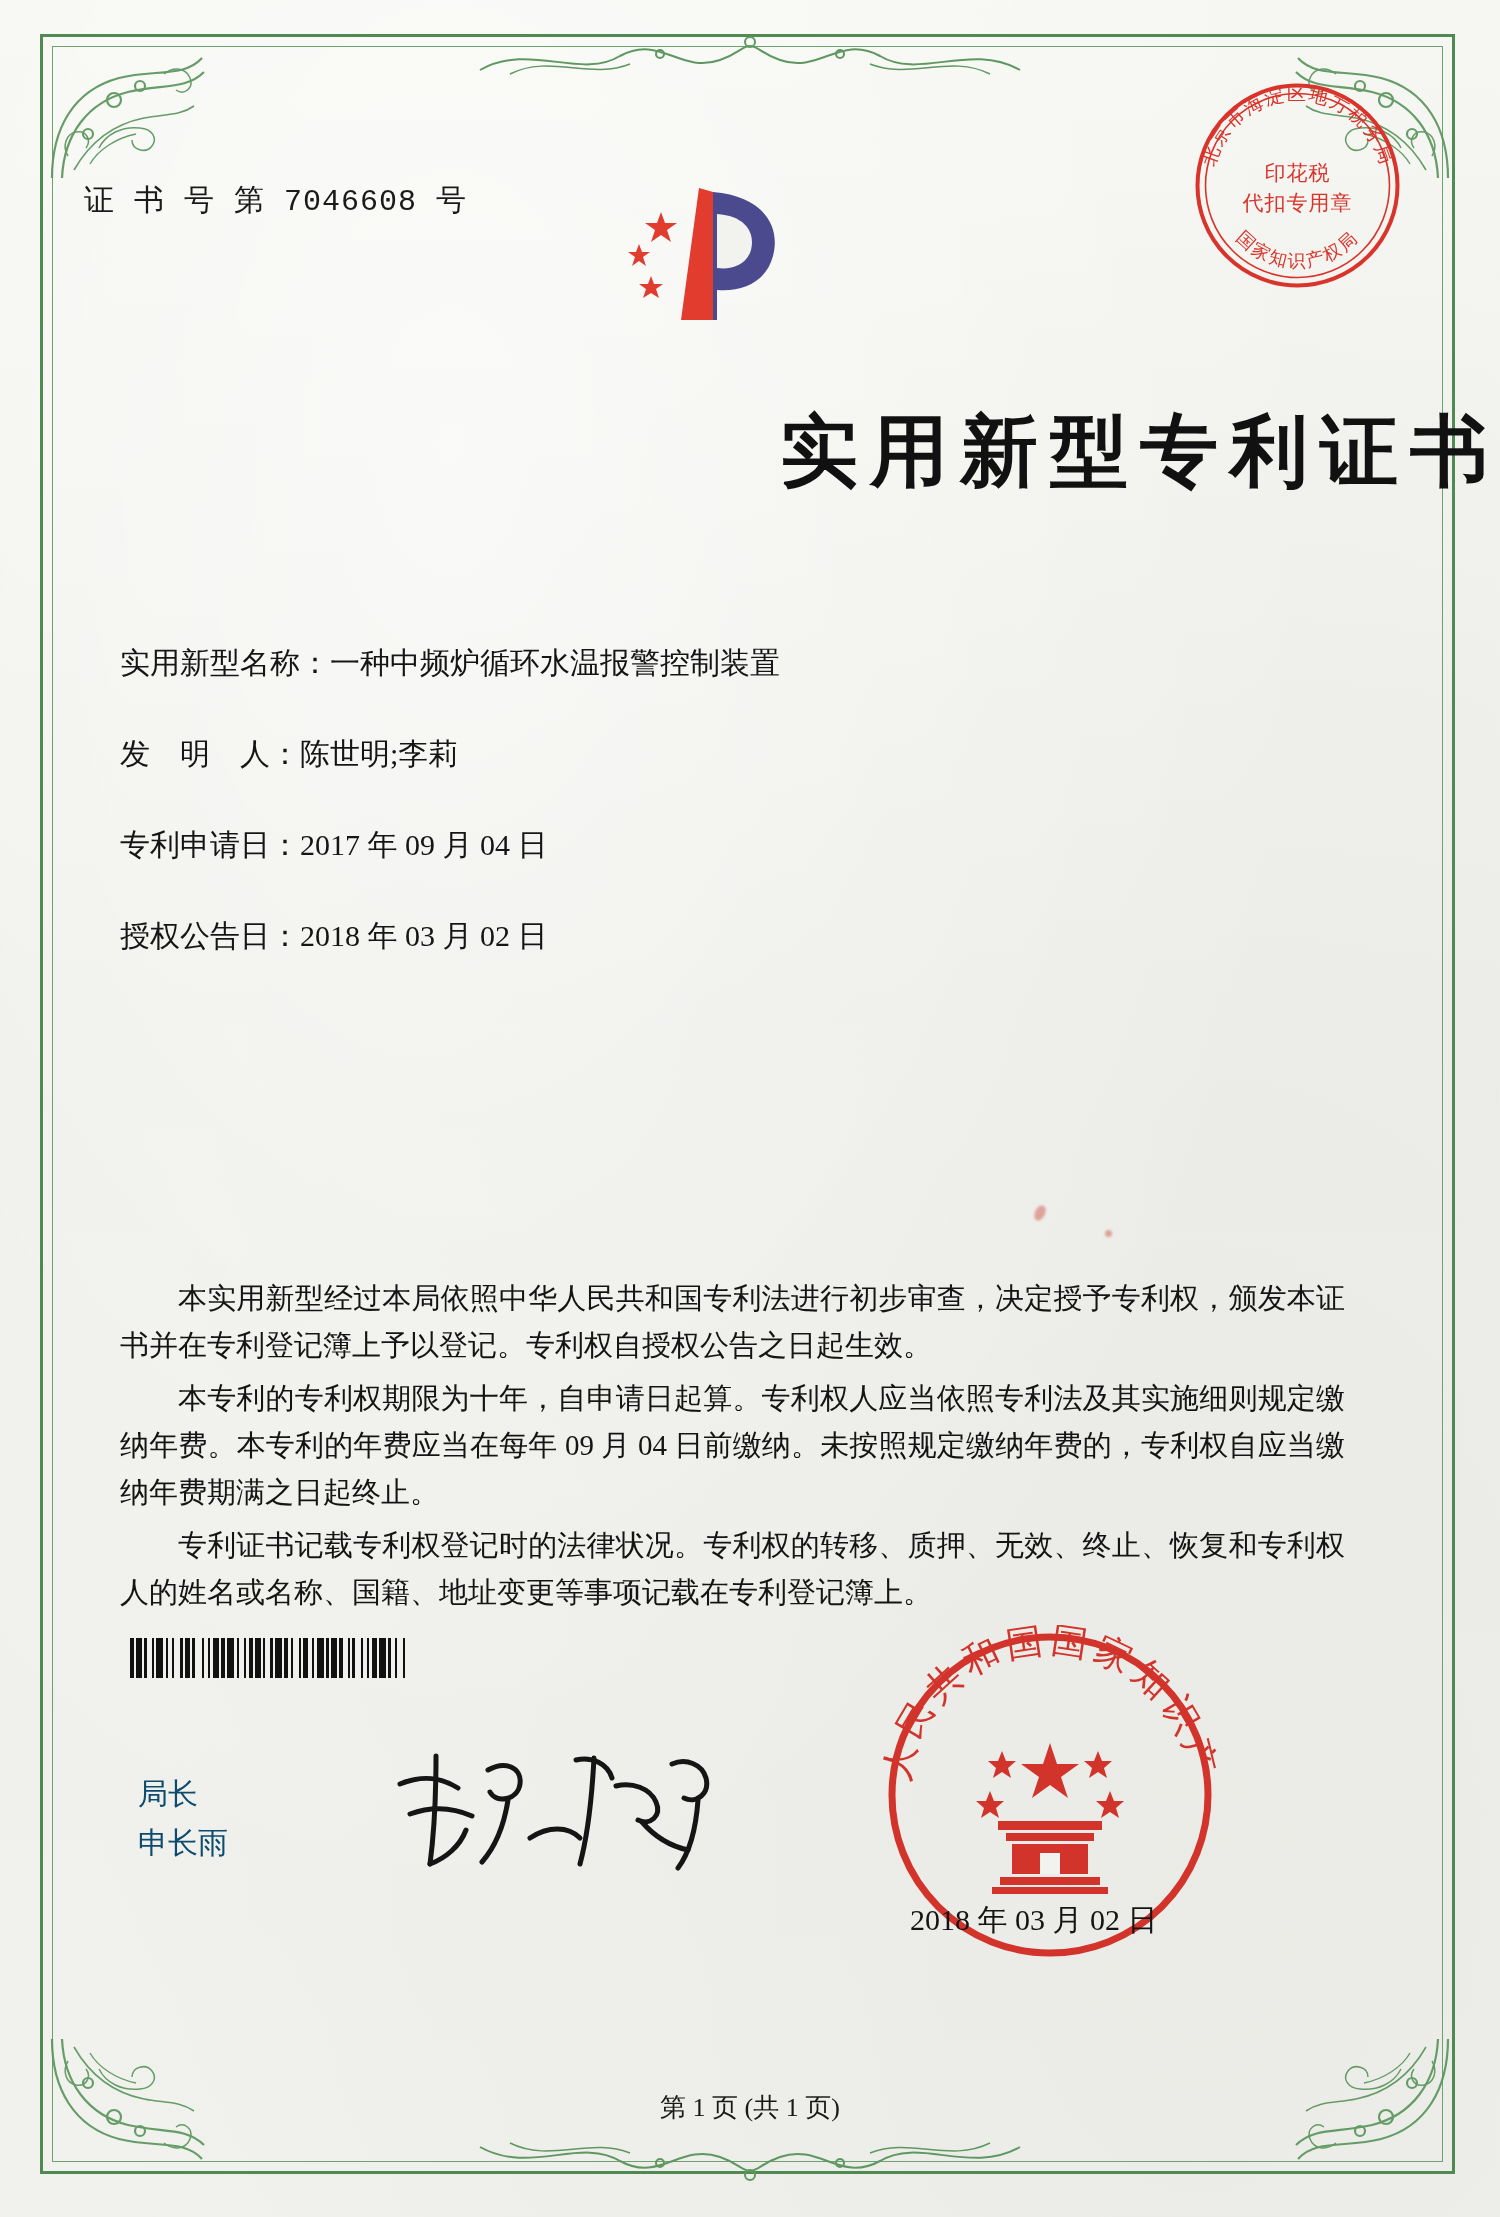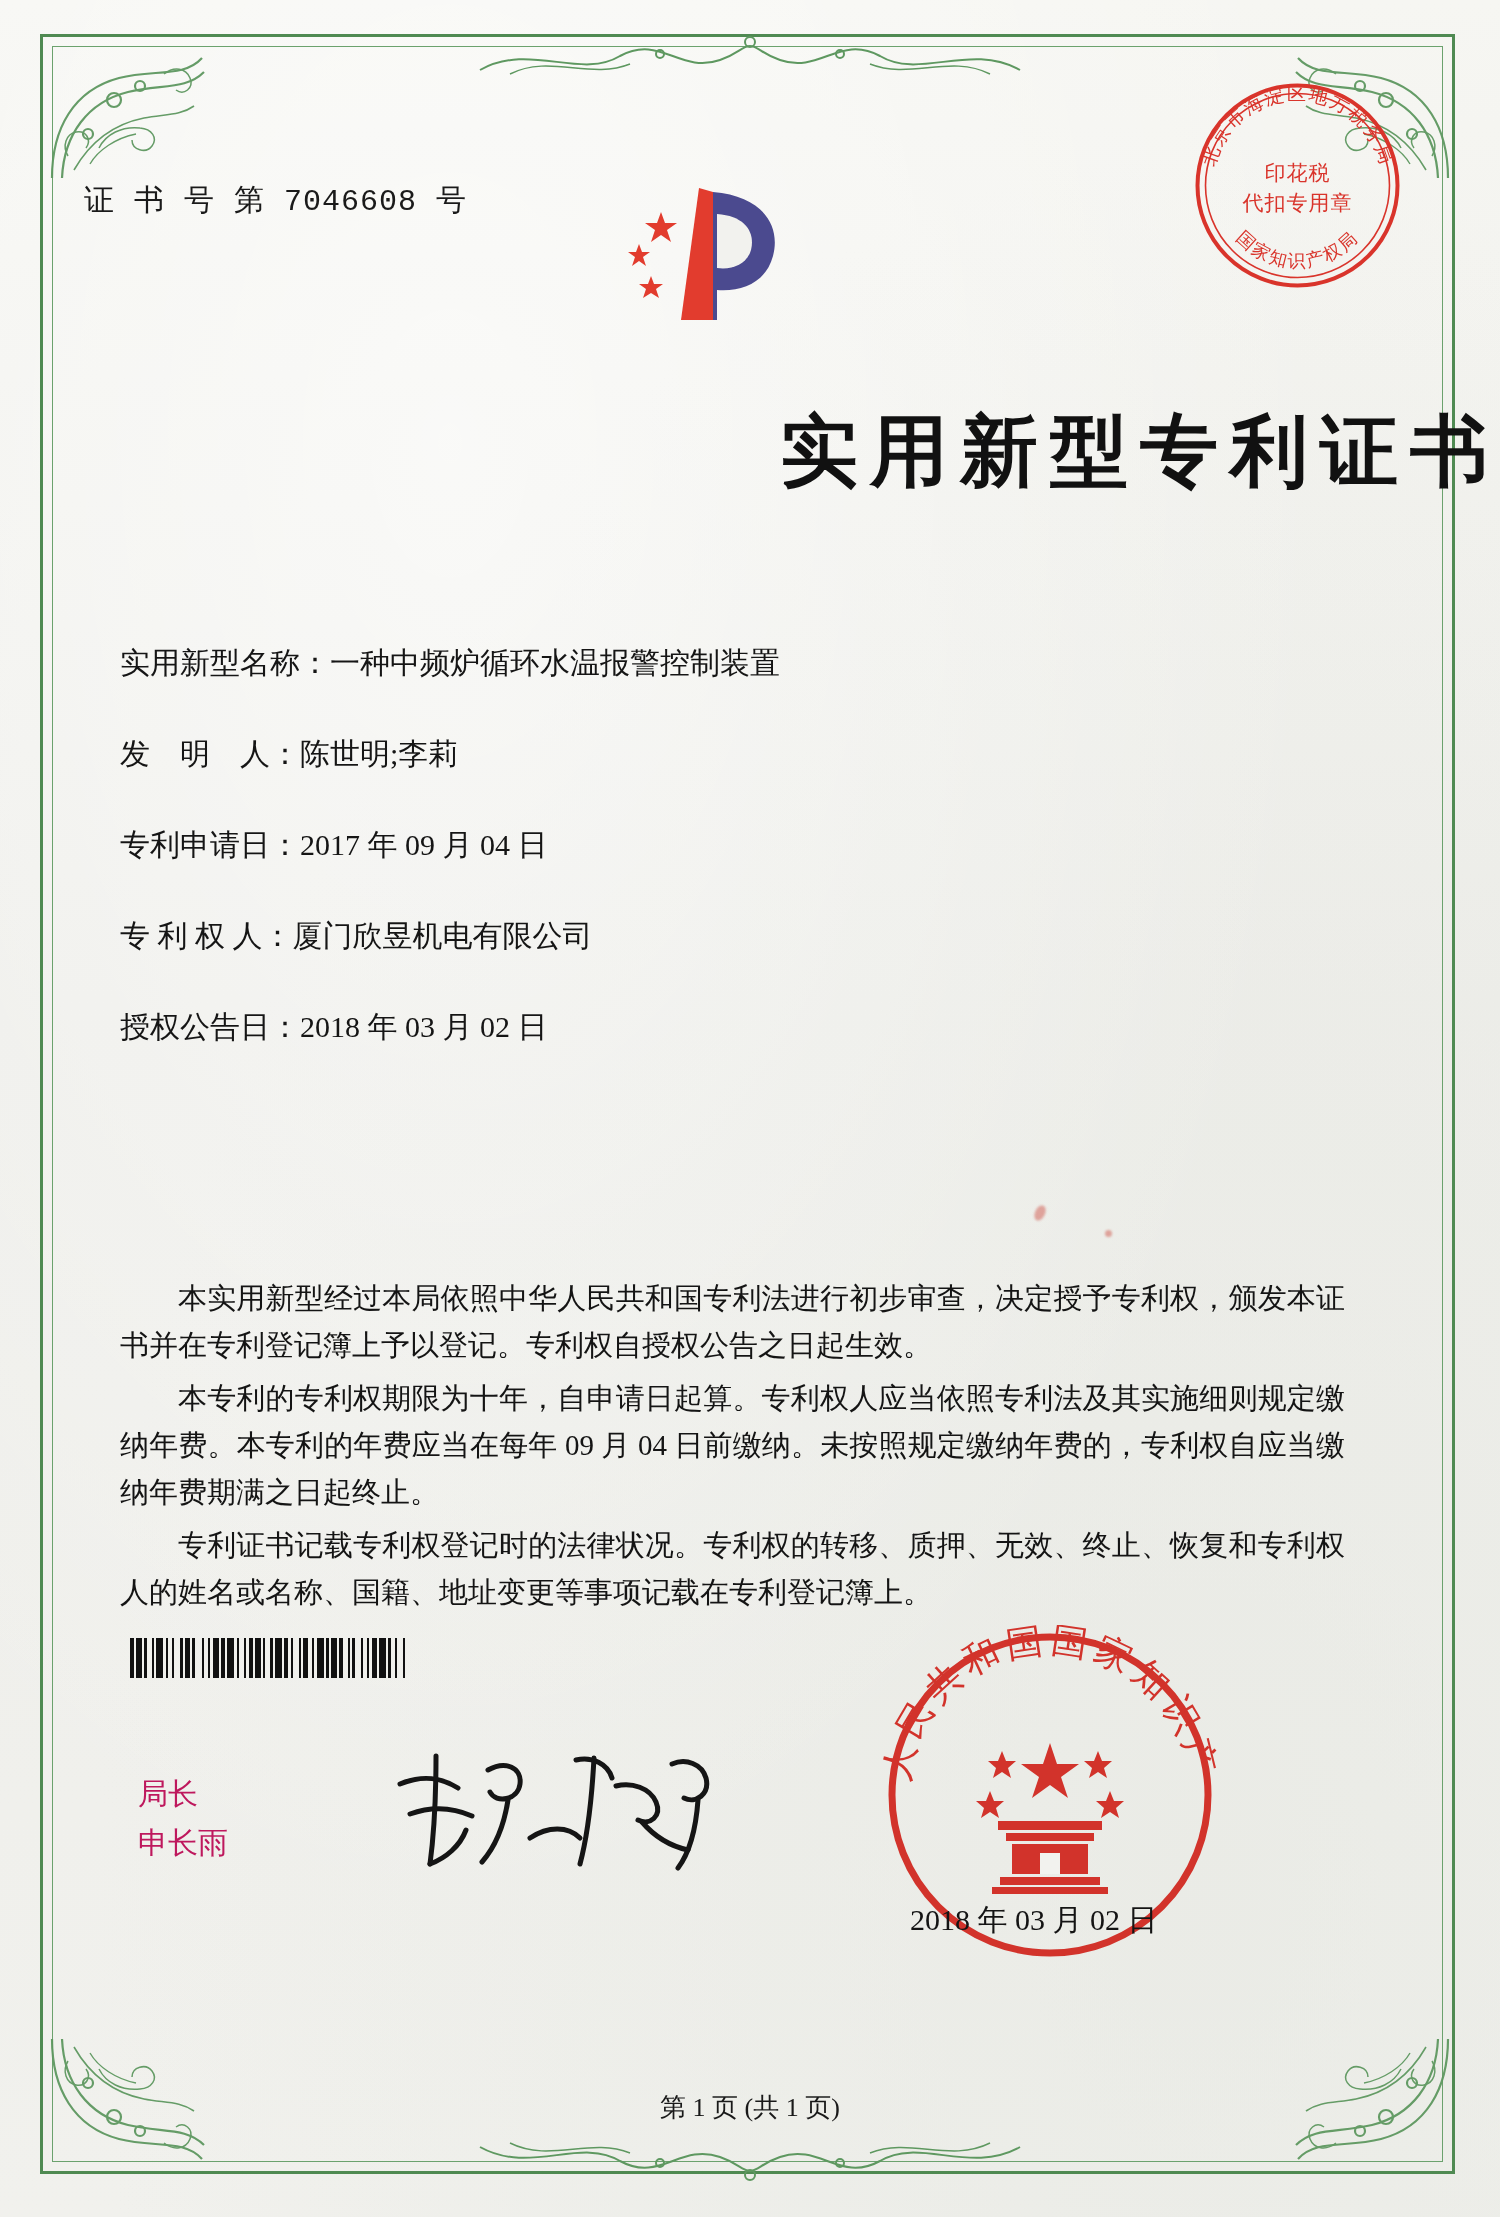--- a/index.html
+++ b/index.html
@@ -172,21 +172,21 @@
     background: #111;
     height: 100%;
   }
 
   
   .sign-block {
     position: absolute;
     left: 138px;
     top: 1770px;
     font-size: 30px;
-    color: #be185d;
+    color: #0c4a6e;
     line-height: 1.62;
   }
   .signature-script {
     position: absolute;
     left: 380px;
     top: 1730px;
     width: 360px;
     height: 160px;
     color: #151515;
   }
@@ -360,23 +360,20 @@
     <div class="field-row">
       <span class="field-label">实用新型名称：</span><span class="field-value">一种中频炉循环水温报警控制装置</span>
     </div>
     <div class="field-row">
       <span class="field-label">发　明　人：</span><span class="field-value">陈世明;李莉</span>
     </div>
     <div class="field-row">
       <span class="field-label">专利申请日：</span><span class="field-value">2017 年 09 月 04 日</span>
     </div>
     <div class="field-row">
-      <span class="field-label">专 利 权 人：</span><span class="field-value">厦门欣昱机电有限公司</span>
-    </div>
-    <div class="field-row">
       <span class="field-label">授权公告日：</span><span class="field-value">2018 年 03 月 02 日</span>
     </div>
   </div>
 
   <div class="body-text">
     <p>本实用新型经过本局依照中华人民共和国专利法进行初步审查，决定授予专利权，颁发本证书并在专利登记簿上予以登记。专利权自授权公告之日起生效。</p>
     <p>本专利的专利权期限为十年，自申请日起算。专利权人应当依照专利法及其实施细则规定缴纳年费。本专利的年费应当在每年 09 月 04 日前缴纳。未按照规定缴纳年费的，专利权自应当缴纳年费期满之日起终止。</p>
     <p>专利证书记载专利权登记时的法律状况。专利权的转移、质押、无效、终止、恢复和专利权人的姓名或名称、国籍、地址变更等事项记载在专利登记簿上。</p>
   </div>
 

